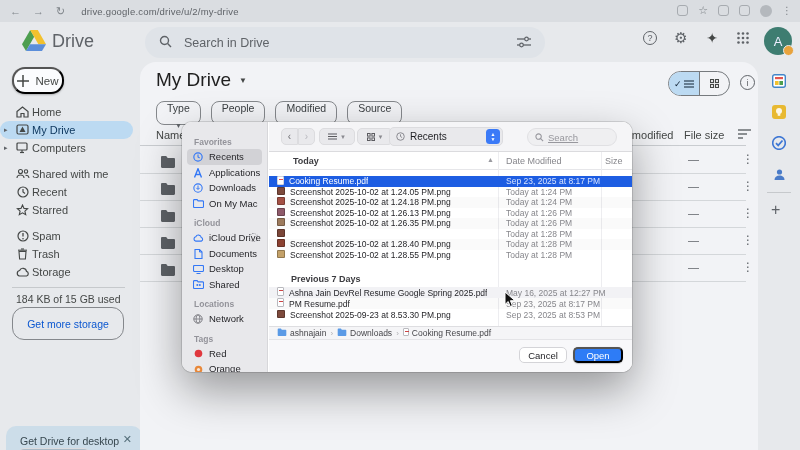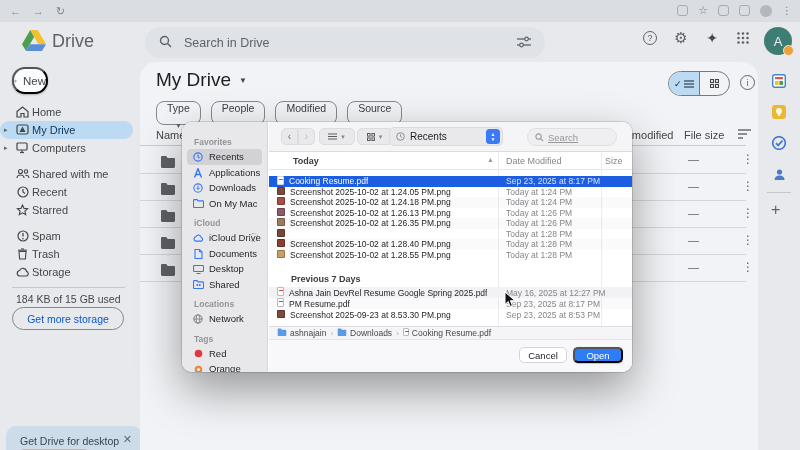--- a/index.html
+++ b/index.html
@@ -26,34 +26,34 @@
   .hicons{ position:absolute; right:48px; top:7px; display:flex; gap:13px; align-items:center; color:#5f6368;}
   .hic{ width:18px; height:18px; display:flex; align-items:center; justify-content:center; font-size:13px;}
   .helpc{ width:14px; height:14px; border:1.3px solid #5f6368; border-radius:50%; font-size:9px;
     display:flex; align-items:center; justify-content:center;}
   .avatar{ position:absolute; right:8px; top:5px; width:28px; height:28px; border-radius:50%;
     background:#3e7d71; color:#eef; font-size:13px; display:flex; align-items:center; justify-content:center;}
   .avbadge{ position:absolute; right:-2px; bottom:-1px; width:11px; height:11px; border-radius:50%;
     background:#e8a33d; border:1.5px solid #e7e9ec;}
 
   
-  .newbtn{ position:absolute; left:12px; top:67px; width:36px; height:27px; border-radius:13px;
+  .newbtn{ position:absolute; left:12px; top:67px; width:52px; height:27px; border-radius:13px;
     background:#fbfcfe; box-shadow:0 1px 2px rgba(0,0,0,.25); display:flex; align-items:center;
     justify-content:center; gap:6px; font-size:11.5px; color:#444746; }
   .nav{ position:absolute; left:0; top:103px; width:140px; }
   .nav-item{ position:relative; height:18px; display:flex; align-items:center; padding-left:32px;
     font-size:11px; color:#444746; }
   .nav-item .nicon{ position:absolute; left:15px; top:1px; width:15px; height:15px; display:flex;
     align-items:center; justify-content:center; font-size:12px; }
   .nav-item .ncaret{ position:absolute; left:4px; font-size:7px; color:#5f6368;}
   .nav-item.sel{ background:#bcdaf2; border-radius:11px; margin-right:7px; color:#0b355c;}
   .nav-gap{ height:8px; }
   .sdivider{ position:absolute; left:12px; top:287px; width:113px; border-top:1px solid #c6c9cc; }
   .storagetxt{ position:absolute; left:16px; top:293px; font-size:10.5px; color:#444746;}
-  .morebtn{ position:absolute; left:12px; top:307px; width:112px; height:23px; border:1px solid #85888c;
+  .morebtn{ position:absolute; left:12px; top:307px; width:112px; height:33px; border:1px solid #85888c;
     border-radius:12px; font-size:10.5px; color:#0b57d0; display:flex; align-items:center; justify-content:center;
     background:transparent;}
 
   
   .toast{ position:absolute; left:6px; top:426px; width:136px; height:40px; background:#ccdde9;
     border-radius:10px 10px 0 0; }
   .toast .ttext{ position:absolute; left:14px; top:9px; font-size:10.5px; color:#37474f;}
   .toast .tclose{ position:absolute; right:10px; top:7px; font-size:11px; color:#546e7a;}
   .toast .tbtn{ position:absolute; left:12px; top:22px; width:72px; height:12px; border-radius:6px; background:#a8bac6;}
 
@@ -159,20 +159,21 @@
 <body>
 
 <div class="screen">
 
   <div class="browser">
     <div class="navg">
       <span>←</span>
       <span>→</span>
       <span>↻</span>
     </div>
+    <span class="url">drive.google.com/drive/u/2/my-drive</span>
     <div class="right">
       <span class="bx"></span>
       <span style="font-size:11px;">☆</span>
       <span class="bx"></span>
       <span class="bx"></span>
       <span class="bdot"></span>
       <span>⋮</span>
     </div>
   </div>
 

